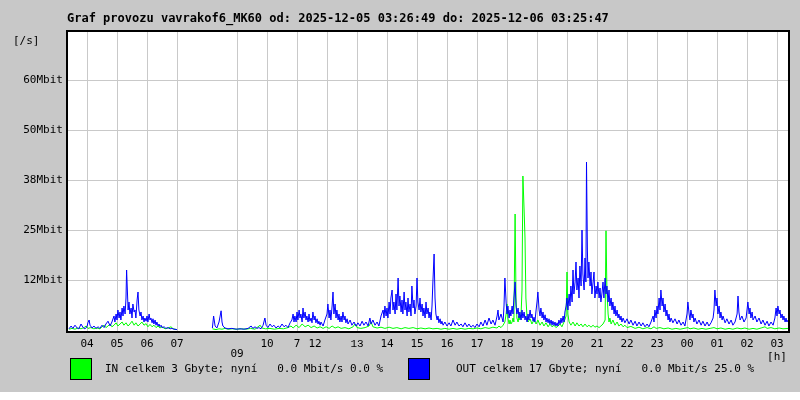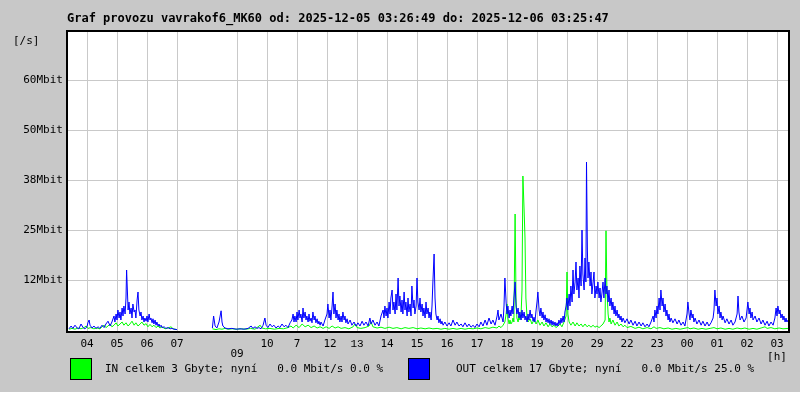--- a/index.html
+++ b/index.html
@@ -75,30 +75,30 @@
       <div class="ytick" style="top: 274px;">12Mbit</div>
     </div>
   <div id="xticks">
       <div class="xtick" style="left: 87px;">04</div>
       <div class="xtick" style="left: 117px;">05</div>
       <div class="xtick" style="left: 147px;">06</div>
       <div class="xtick" style="left: 177px;">07</div>
       <div class="xtick" style="left: 237px; margin-top: 10px;">09</div>
       <div class="xtick" style="left: 267px;">10</div>
       <div class="xtick" style="left: 297px;">7</div>
-      <div class="xtick" style="left: 330px;">12</div>
+      <div class="xtick" style="left: 315px;">12</div>
       <div class="xtick" style="left: 357px; font-family: Liberation Mono, monospace;">13</div>
       <div class="xtick" style="left: 387px;">14</div>
       <div class="xtick" style="left: 417px;">15</div>
       <div class="xtick" style="left: 447px;">16</div>
       <div class="xtick" style="left: 477px;">17</div>
       <div class="xtick" style="left: 507px;">18</div>
       <div class="xtick" style="left: 537px;">19</div>
       <div class="xtick" style="left: 567px;">20</div>
-      <div class="xtick" style="left: 597px;">29</div>
+      <div class="xtick" style="left: 597px;">21</div>
       <div class="xtick" style="left: 627px;">22</div>
       <div class="xtick" style="left: 657px;">23</div>
       <div class="xtick" style="left: 687px;">00</div>
       <div class="xtick" style="left: 717px;">01</div>
       <div class="xtick" style="left: 747px;">02</div>
       <div class="xtick" style="left: 777px;">03</div>
     </div>
   <div class="x-unit">[h]</div>
 
   <div class="swatch in"></div>

